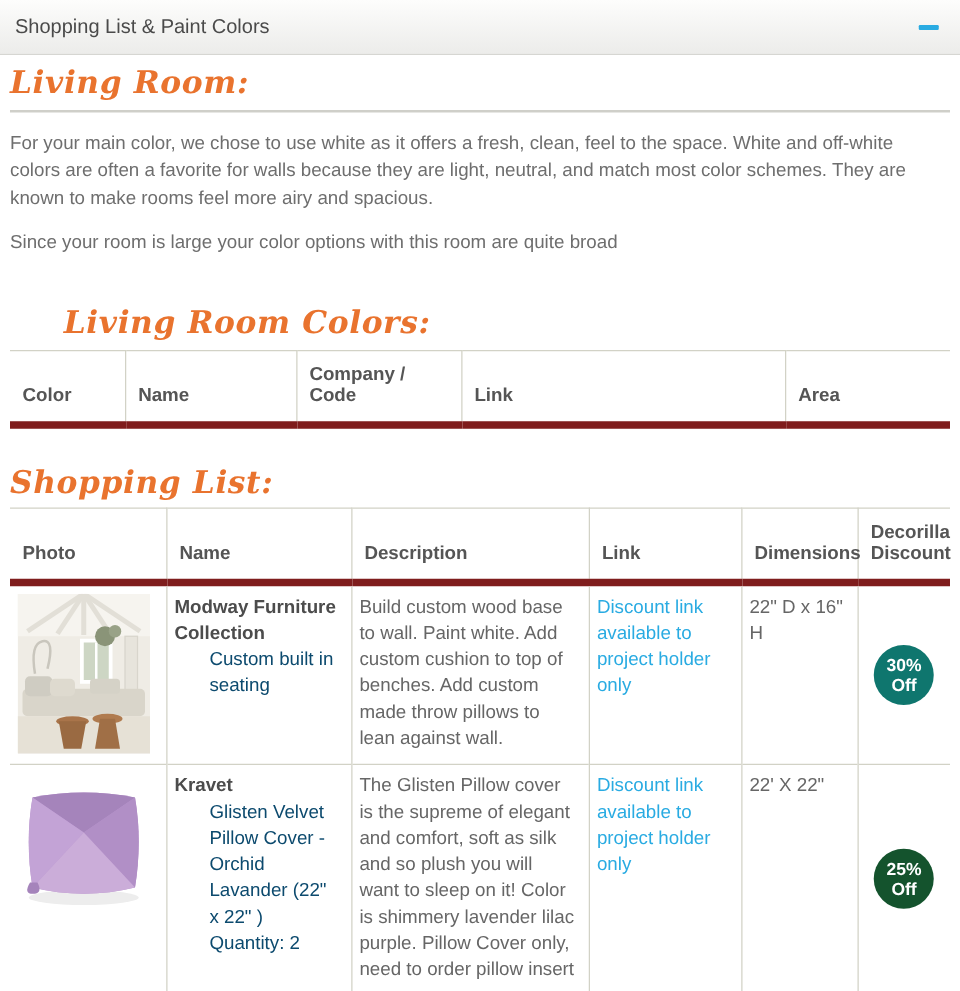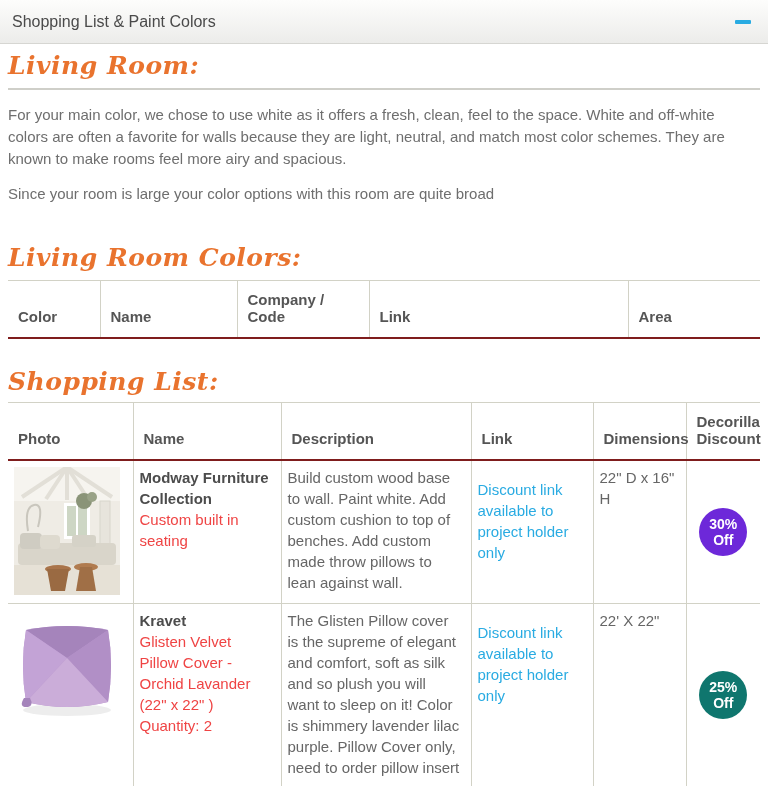--- a/index.html
+++ b/index.html
@@ -25,28 +25,28 @@
   .content { padding: 0 8px; background: #fff; }
 
   .script-heading {
     font-family: "DejaVu Serif", serif;
     font-style: italic; font-weight: 600;
     color: #E9732E; font-size: 25px; letter-spacing: 0.5px;
   }
   .h-living { margin-top: 7px; }
   .rule { border: none; border-top: 2px solid #cfcfc9; margin-top: 8px; }
   .para { color: #6e6e6e; line-height: 1.45; margin-top: 14px; max-width: 748px; }
-  .h-colors { margin-top: 38px; }
+  .h-colors { margin-top: 38px; margin-left: 43px; }
   .h-shopping { margin-top: 28px; }
 
   
   table { border-collapse: collapse; width: 100%; table-layout: fixed; }
   th {
     text-align: left; font-size: 15px; color: #555; font-weight: bold;
-    border-top: 1px solid #d2d2c6; border-bottom: 2px solid #7f1d1d;
+    border-top: 1px solid #d2d2c6; border-bottom: 6px solid #7f1d1d;
     border-right: 1px solid #d2d2c6;
     padding: 10px 10px 12px 10px; vertical-align: bottom;
   }
   th:last-child { border-right: none; }
   .colors-table { margin-top: 8px; }
   .colors-table col.c-color { width: 92px; }
   .colors-table col.c-name { width: 137px; }
   .colors-table col.c-code { width: 132px; }
   .colors-table col.c-link { width: 259px; }
   .no-results { padding: 12px 2px 2px 2px; color: #666; }
@@ -61,22 +61,22 @@
     border-top: 1px solid #d2d2c6; border-right: 1px solid #d2d2c6;
     padding: 6px 10px 8px 6px; vertical-align: top;
     color: #666; line-height: 1.4;
   }
   .shop-table td:last-child { border-right: none; }
   .shop-table td.cell-badge { vertical-align: middle; padding: 6px 4px; }
   .row-1 td { height: 142px; }
   .row-2 td { height: 125px; }
 
   .name-bold { font-weight: bold; color: #4c4c4c; }
-  .name-line { color: #ef4444; }
-  .discount-link { color: #29ABE2; cursor: pointer; text-decoration: none; display: inline-block; margin-top: 12px; }
+  .name-line { color: #0c4a6e; margin-left: 28px; }
+  .discount-link { color: #29ABE2; cursor: pointer; text-decoration: none; display: inline-block; }
 
   .badge {
     width: 48px; height: 48px; border-radius: 50%;
     color: #fff; font-weight: bold; font-size: 14px; line-height: 1.15;
     display: flex; flex-direction: column; align-items: center; justify-content: center;
     margin: 0 auto;
   }
 
   .photo-box { width: 106px; overflow: hidden; }
   .photo-box svg { display: block; }
@@ -173,21 +173,21 @@
           </div>
         </td>
         <td>
           <div class="name-bold">Modway Furniture Collection</div>
           <div class="name-line">Custom built in seating</div>
         </td>
         <td>Build custom wood base to wall. Paint white. Add custom cushion to top of benches. Add custom made throw pillows to lean against wall.</td>
         <td><a class="discount-link">Discount link available to project holder only</a></td>
         <td>22" D x 16" H</td>
         <td class="cell-badge">
-          <div class="badge" style="background-color: #6d28d9;">
+          <div class="badge" style="background-color: #0f766e;">
             <span>30%</span>
             <span>Off</span>
           </div>
         </td>
       </tr>
 
       <tr class="row-2">
         <td>
           <div class="photo-box" style="height:110px">
             <svg width="106" height="110" viewBox="0 0 106 110" xmlns="http://www.w3.org/2000/svg">
@@ -204,21 +204,21 @@
         </td>
         <td>
           <div class="name-bold">Kravet</div>
           <div class="name-line">Glisten Velvet Pillow Cover - Orchid Lavander (22" x 22" )</div>
           <div class="name-line">Quantity: 2</div>
         </td>
         <td>The Glisten Pillow cover is the supreme of elegant and comfort, soft as silk and so plush you will want to sleep on it! Color is shimmery lavender lilac purple. Pillow Cover only, need to order pillow insert</td>
         <td><a class="discount-link">Discount link available to project holder only</a></td>
         <td>22' X 22"</td>
         <td class="cell-badge">
-          <div class="badge" style="background-color: #0f766e;">
+          <div class="badge" style="background-color: #14532d;">
             <span>25%</span>
             <span>Off</span>
           </div>
         </td>
       </tr>
 
     </tbody>
   </table>
 </div>
 

